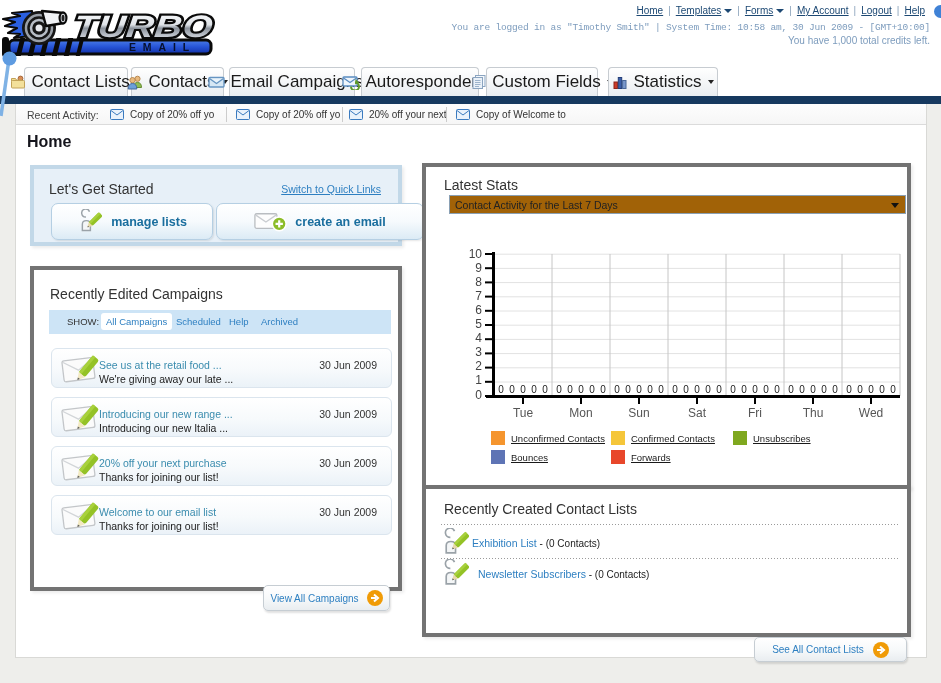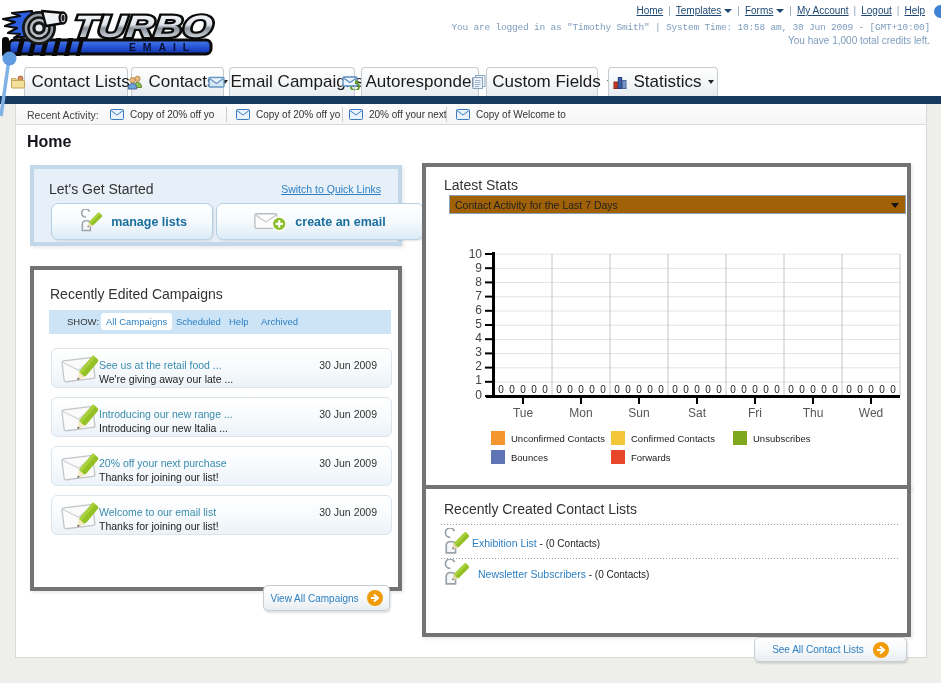--- a/index.html
+++ b/index.html
@@ -31,21 +31,21 @@
 .card { position:absolute; left:17px; width:341px; border:1px solid #dbe5ee; border-radius:6px; background:linear-gradient(#ffffff,#f7fafc 55%,#ebf2f8); }
 .card .ct { position:absolute; left:47px; top:10px; font-size:10.5px; color:#3a8cae; }
 .card .cs { position:absolute; left:47px; top:24px; font-size:10.5px; color:#1c1c1c; }
 .card .cd { position:absolute; right:14px; top:10px; font-size:10.5px; color:#333;margin-left:12px; }
 .showbar { position:absolute; left:15px; top:40px; width:342px; height:24px; background:#cde4f6; font-size:9.5px; }
 .showbar span.lbl { position:absolute; left:12px; top:6px; color:#333; }
 .pill { position:absolute; left:52px; top:3px; background:#ffffff; border-radius:3px; padding:3px 5px; color:#2d7fc1; }
 .sblink { position:absolute; top:6px; color:#2d7fc1; text-decoration:none; }
 .obtn { position:absolute; white-space:nowrap; border:1px solid #c6cdd3; border-radius:5px; background:linear-gradient(#ffffff,#f7f9fa 50%,#e9edf0); box-shadow:1px 2px 2px rgba(0,0,0,0.12); display:flex; align-items:center; justify-content:center; font-size:10px; color:#2d7fc1;margin-top:32px; }
 .dotline { position:absolute; height:1px; background:repeating-linear-gradient(90deg,#9a9a9a 0 1px,transparent 1px 3px); }
-.leg { position:absolute; display:flex; align-items:center; font-size:9.5px; color:#1a1a1a; }
+.leg { position:absolute; display:flex; align-items:center; font-size:9.5px; color:#1a1a1a;text-decoration:underline; }
 .leg i { width:14px; height:14px; display:inline-block; margin-right:6px; flex-shrink:0; }
 </style>
 </head>
 <body>
 <div id="page">
 <div class="abs" id="header"></div>
 <div class="abs" id="navybar"></div>
 <div class="abs" id="wrap"></div>
 <svg class="abs" style="left:0;top:4px" width="230" height="56" viewBox="0 0 230 56">
   <defs>

